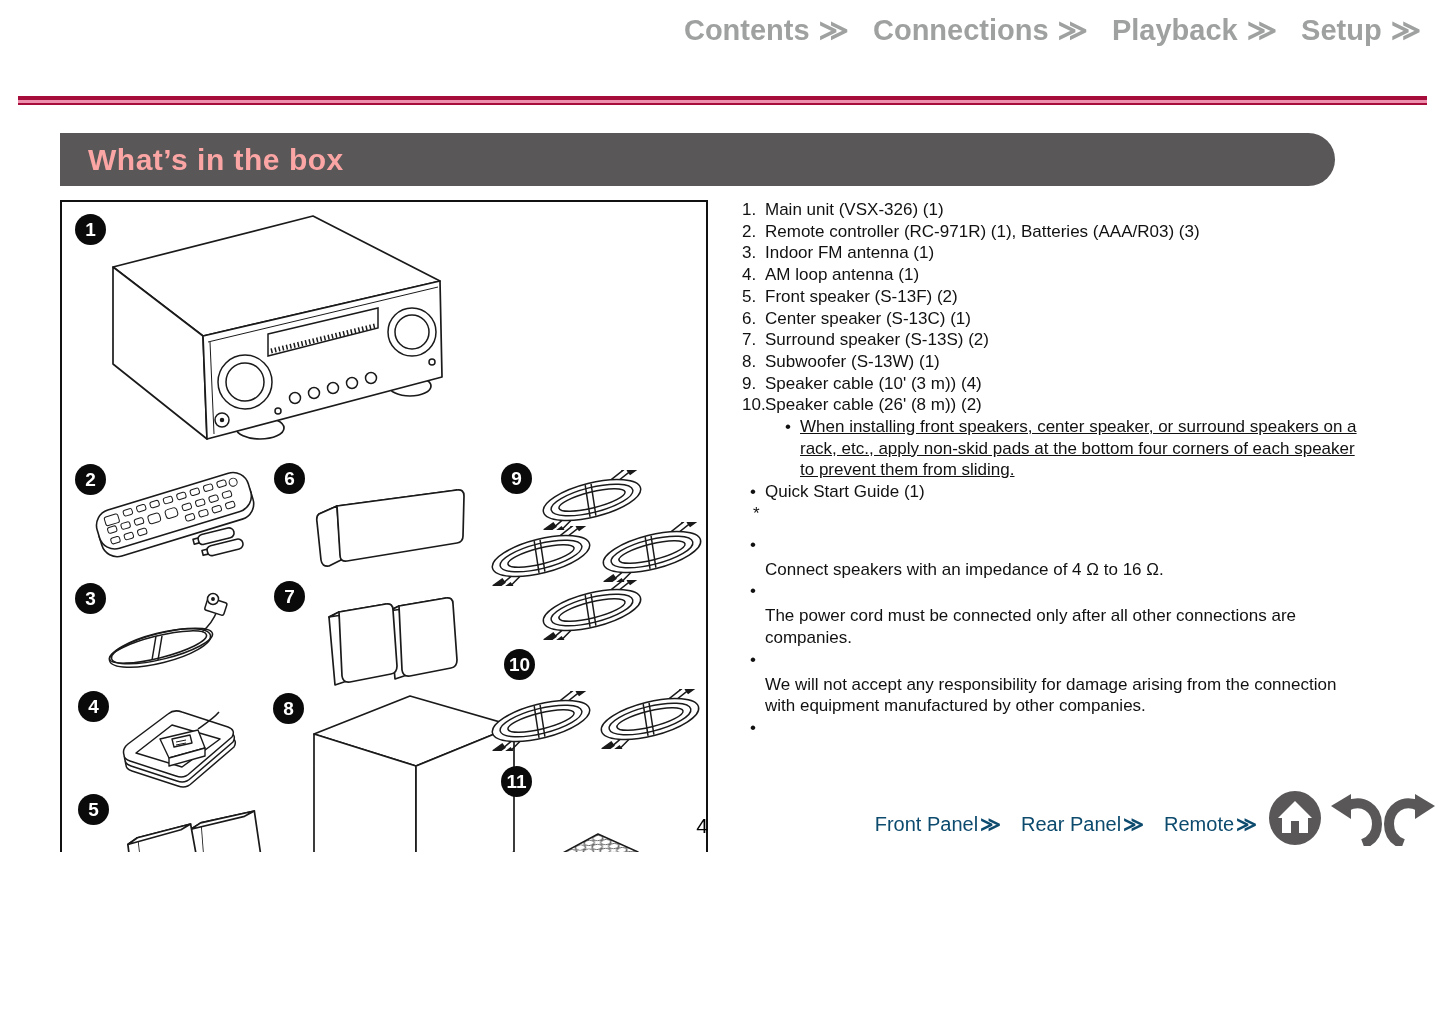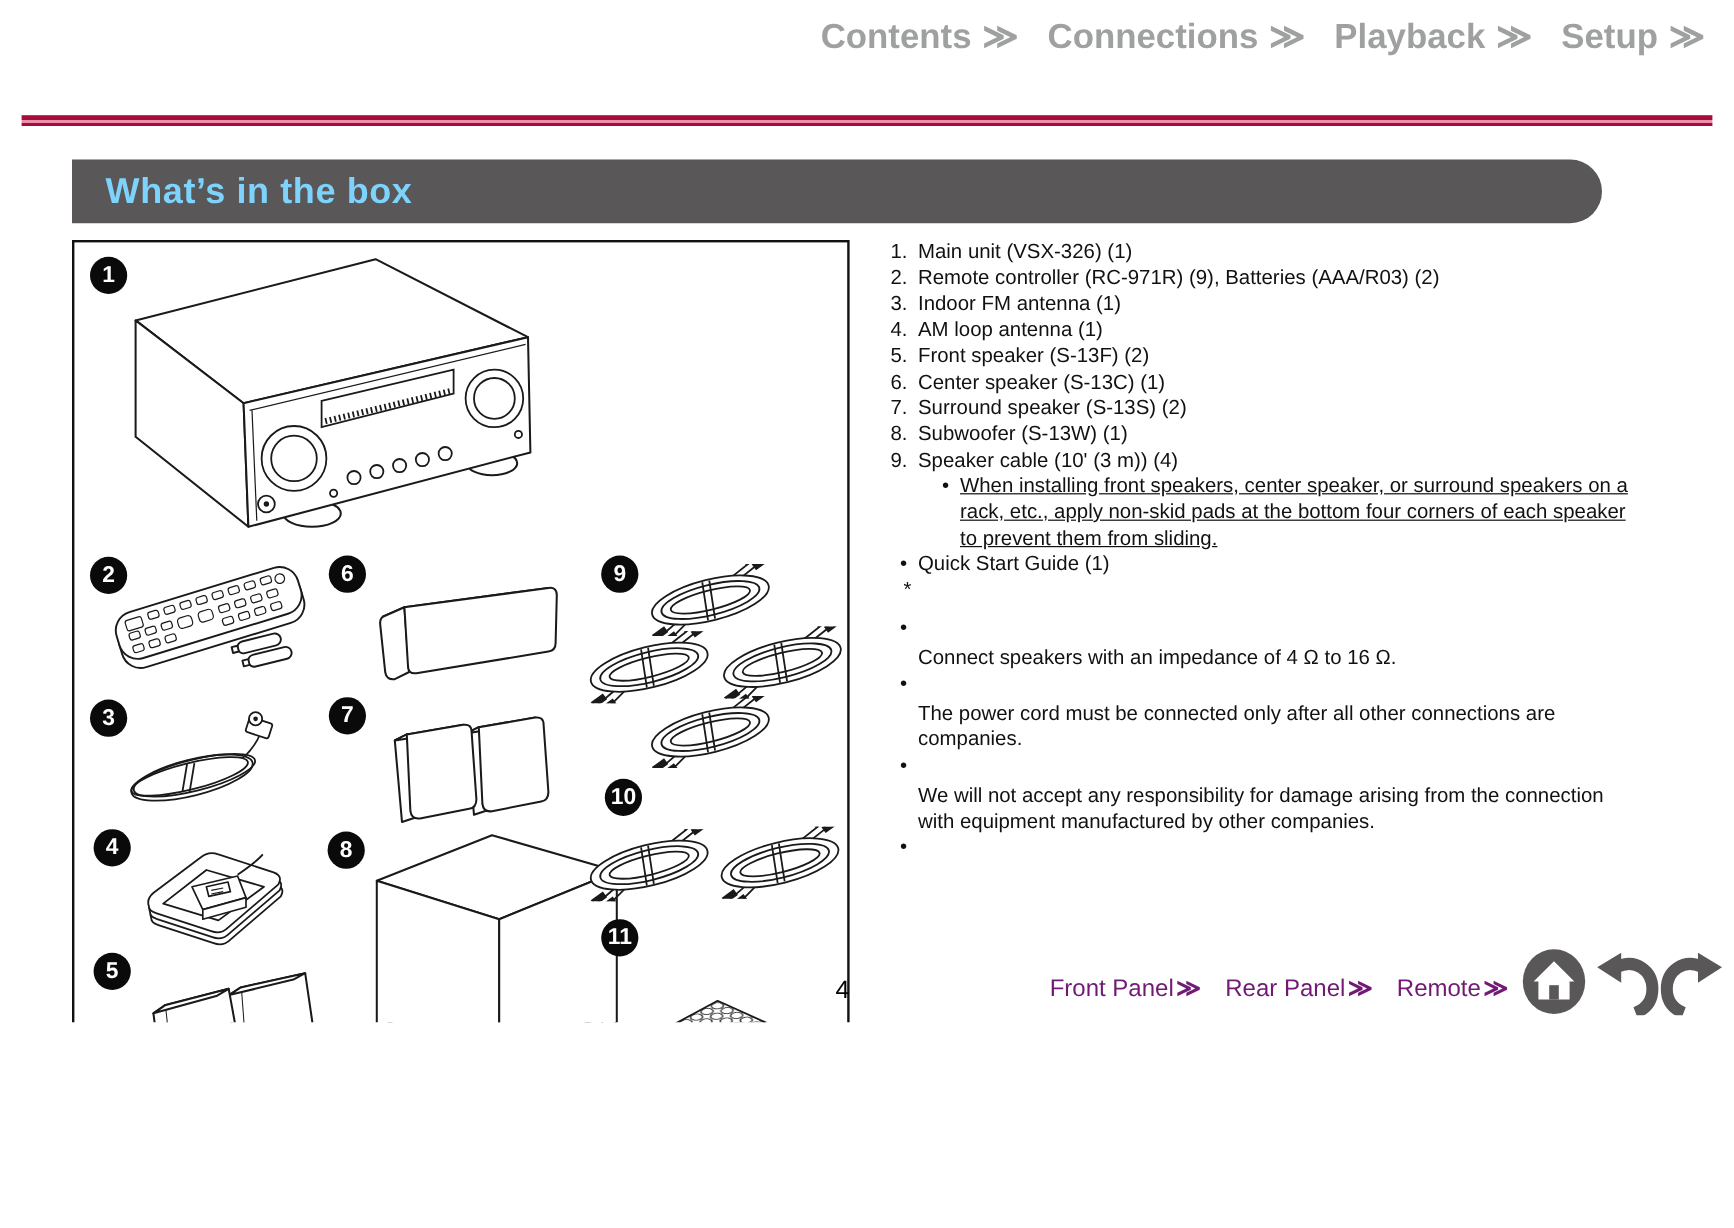--- a/index.html
+++ b/index.html
@@ -18,21 +18,21 @@
   
   .redline {
     position:absolute; top:96px; left:18px; right:18px; height:9px;
     background:linear-gradient(#a60d3a 0 4px, #ef8fae 4px 6.5px, #a60d3a 6.5px 9px);
   }
   
   .title-bar {
     position:absolute; left:60px; top:133px; width:1275px; height:53px;
     background:#595757; border-radius:0 28px 28px 0;
     display:flex; align-items:center; padding-left:28px;
-    color:#7dd3fc; font-size:30px; font-weight:bold; letter-spacing:0.5px;
+    color:#fca5a5; font-size:30px; font-weight:bold; letter-spacing:0.5px;
   }
   
   .figure-box {
     position:absolute; left:60px; top:200px; width:648px; height:724px;
     border:2px solid #111; background:#fff;
   }
   .fig { position:absolute; }
   .badge {
     position:absolute; width:31px; height:31px; border-radius:50%;
     background:#0a0a0a; color:#fff; font-weight:bold; font-size:19px;
@@ -53,21 +53,21 @@
   .note-c .marker { width:12px; }
   .note-c .note-text { max-width:560px; }
   .cautions { margin-top:9px; }
   .caution-row { display:flex; margin-left:8px; }
   .caution-row .marker { width:15px; }
   .caution-text { max-width:600px;margin-top:25px; }
   
   .page-num { position:absolute; left:685px; bottom:14px; width:34px; text-align:center; font-size:21px; color:#000; }
   .footer-links {
     position:absolute; right:188px; bottom:16px; display:flex; gap:20px;
-    font-size:20px; color:#701a75; align-items:flex-end;
+    font-size:20px; color:#0c4a6e; align-items:flex-end;
   }
   .footer-link { display:flex; gap:2px; align-items:baseline; cursor:pointer; }
   .footer-icons { position:absolute; right:8px; bottom:6px; width:170px; height:56px; }
   .footer-icons .icon-btn { cursor:pointer; }
   svg { display:block; }
 </style>
 </head>
 <body>
 
 <div class="page">
@@ -311,21 +311,21 @@
     <span class="badge" style="left:439px; top:564px">11</span>
   </div>
 
   <div class="right-col">
     <div class="acc-row">
         <span class="acc-num">1.</span>
         <span class="acc-text">Main unit (VSX-326) (1)</span>
       </div>
     <div class="acc-row">
         <span class="acc-num">2.</span>
-        <span class="acc-text">Remote controller (RC-971R) (9), Batteries (AAA/R03) (2)</span>
+        <span class="acc-text">Remote controller (RC-971R) (1), Batteries (AAA/R03) (3)</span>
       </div>
     <div class="acc-row">
         <span class="acc-num">3.</span>
         <span class="acc-text">Indoor FM antenna (1)</span>
       </div>
     <div class="acc-row">
         <span class="acc-num">4.</span>
         <span class="acc-text">AM loop antenna (1)</span>
       </div>
     <div class="acc-row">
@@ -340,20 +340,24 @@
         <span class="acc-num">7.</span>
         <span class="acc-text">Surround speaker (S-13S) (2)</span>
       </div>
     <div class="acc-row">
         <span class="acc-num">8.</span>
         <span class="acc-text">Subwoofer (S-13W) (1)</span>
       </div>
     <div class="acc-row">
         <span class="acc-num">9.</span>
         <span class="acc-text">Speaker cable (10' (3 m)) (4)</span>
+      </div>
+    <div class="acc-row">
+        <span class="acc-num">10.</span>
+        <span class="acc-text">Speaker cable (26' (8 m)) (2)</span>
       </div>
 
     <div class="note-row note-a">
         <span class="marker">•</span>
         <span class="note-text">When installing front speakers, center speaker, or surround speakers on a rack, etc., apply non-skid pads at the bottom four corners of each speaker to prevent them from sliding.</span>
       </div>
     <div class="note-row note-b">
         <span class="marker">•</span>
         <span class="note-text">Quick Start Guide (1)</span>
       </div>

